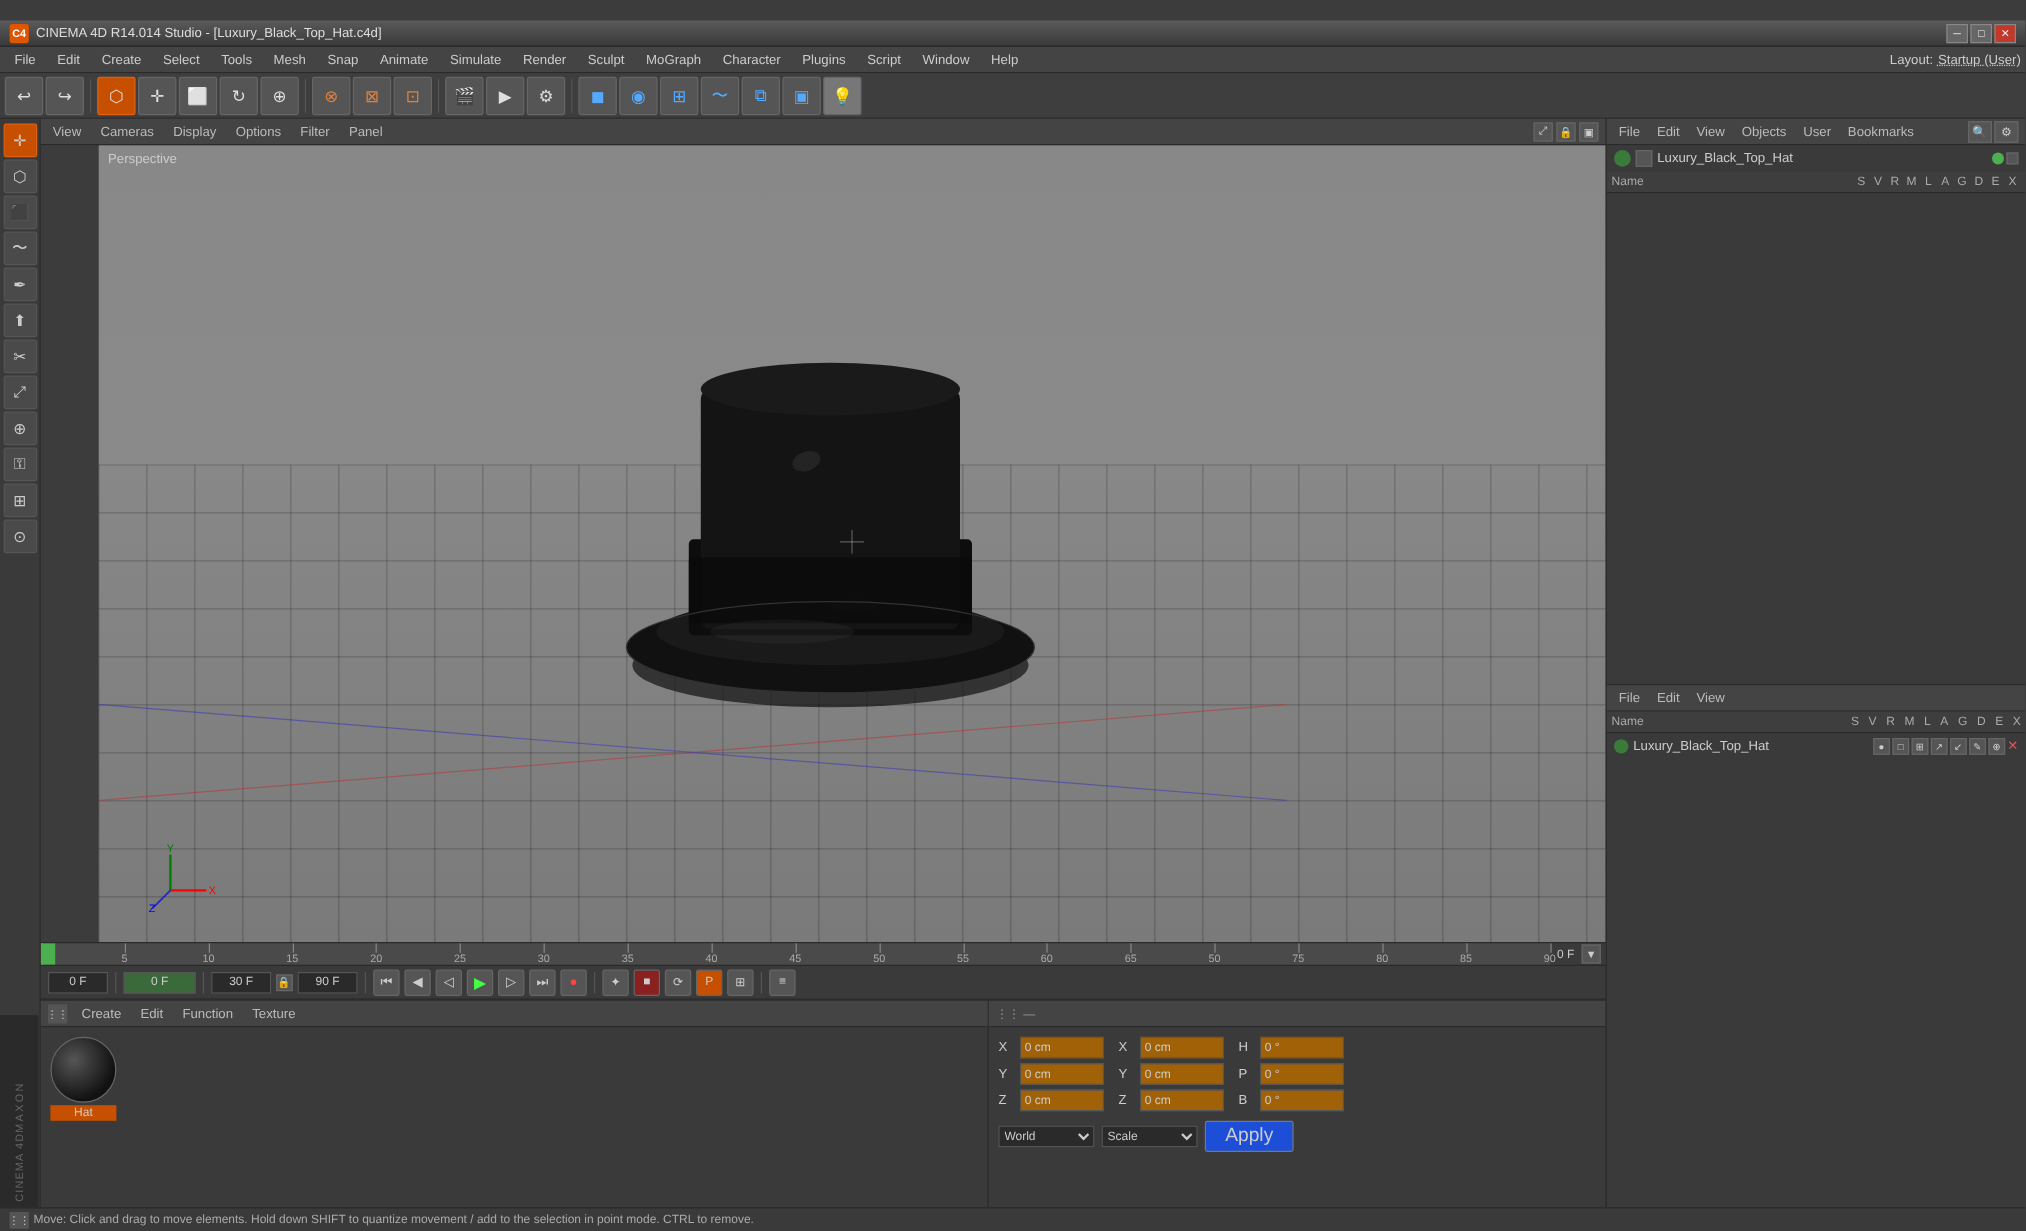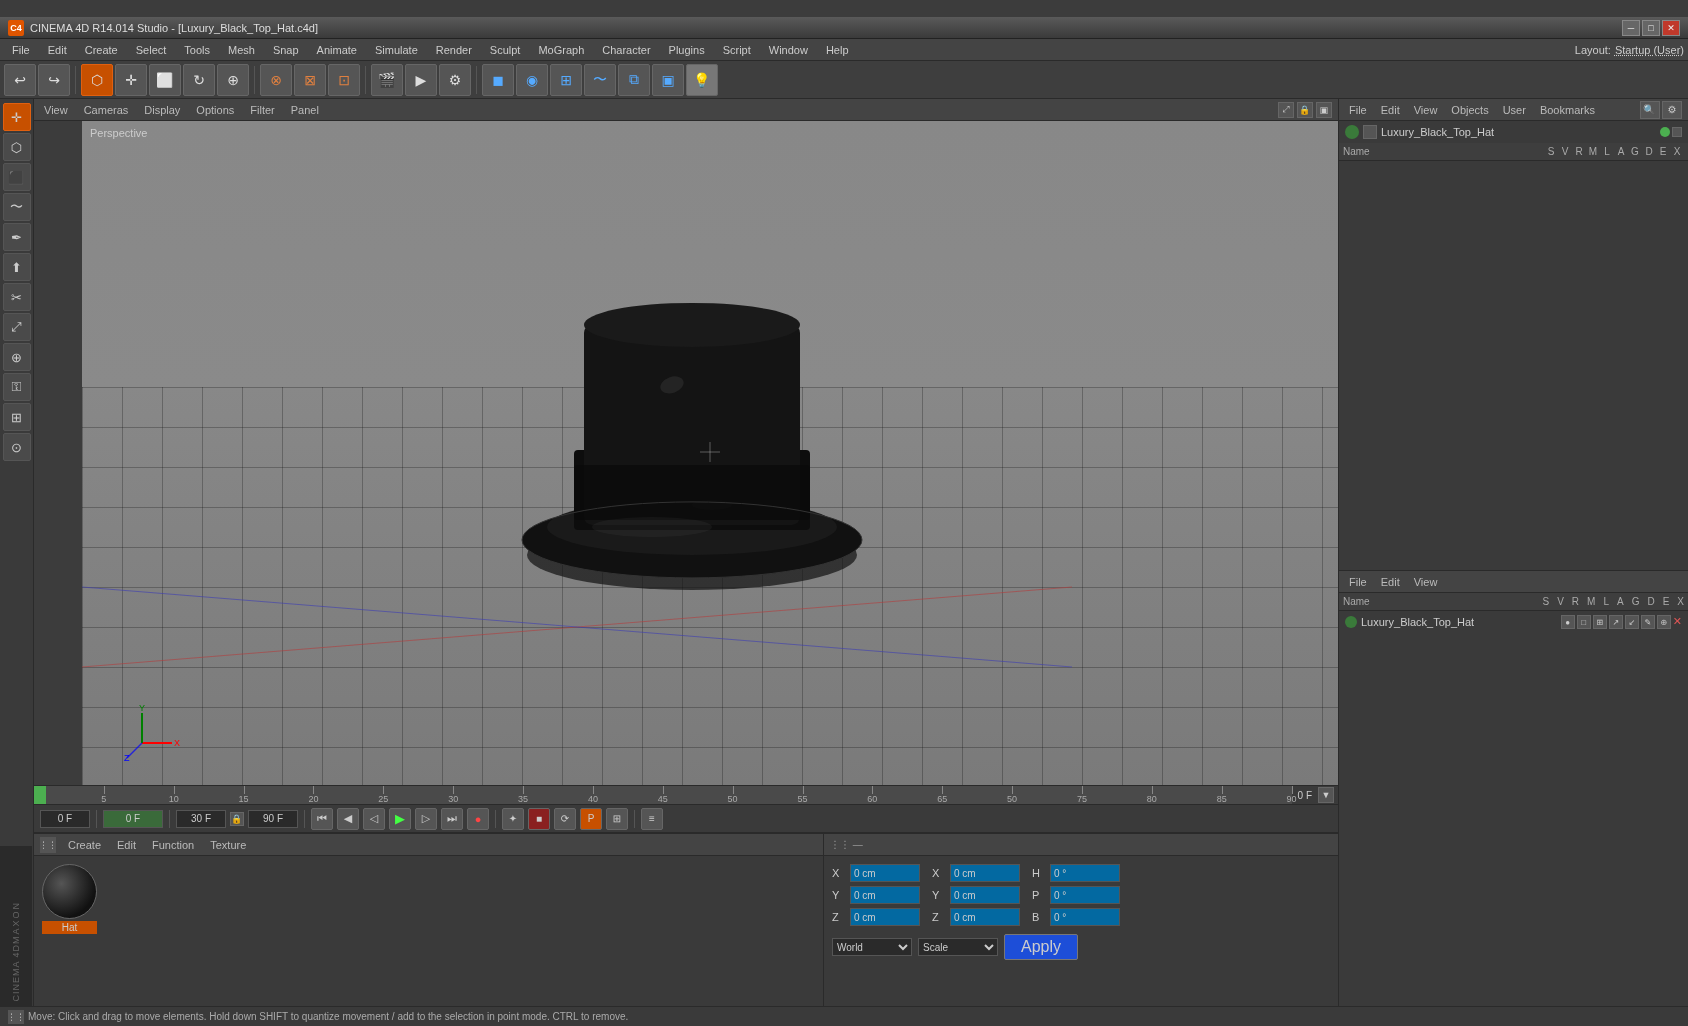--- a/index.html
+++ b/index.html
@@ -439,21 +439,21 @@
       gap: 6px;
     }
     .coord-label {
       font-size: 11px;
       color: #ccc;
       width: 12px;
     }
     .coord-input {
       width: 70px;
       height: 18px;
-      background: #0369a1;
+      background: #a16207;
       border: 1px solid #555;
       color: #ccc;
       font-size: 10px;
       padding: 0 3px;
     }
     .coord-dropdown {
       width: 80px;
       height: 18px;
       background: #2a2a2a;
       border: 1px solid #555;

